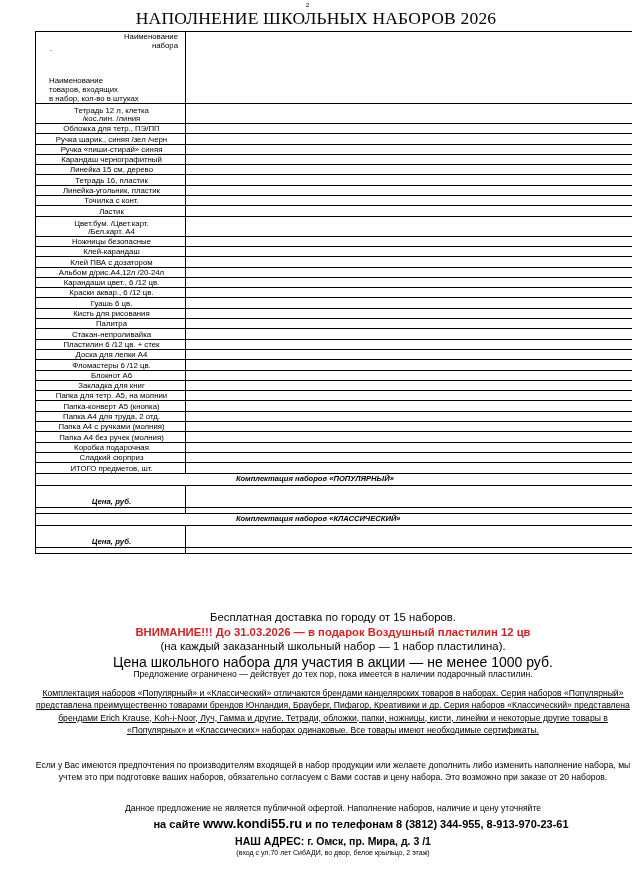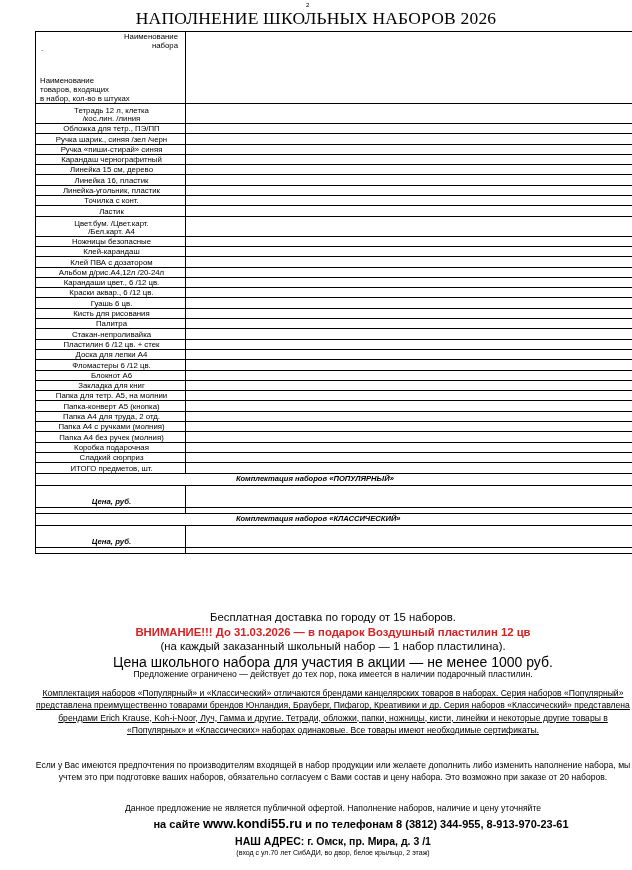--- a/index.html
+++ b/index.html
@@ -4,21 +4,21 @@
 <style>
   html, body { margin:0; padding:0; background:#fff; }
   body { width:632px; height:870px; position:relative; overflow:hidden; font-family:"Liberation Sans", sans-serif; color:#000; }
   .pagenum { position:absolute; left:306px; top:2px; font-size:6px; font-family:"Liberation Sans", sans-serif; }
   .title { position:absolute; left:0; width:632px; top:8px; text-align:center; font-family:"Liberation Serif", serif; font-size:17.5px; letter-spacing:0.2px; }
   table.main { position:absolute; left:35px; top:31px; width:577px; border-collapse:collapse; table-layout:fixed; font-size:7.3px; }
   table.main td { border:1px solid #000; padding:0 1px; height:9.3px; line-height:8px; text-align:center; vertical-align:bottom; overflow:hidden; white-space:nowrap; }
   table.main td.name { text-align:center; padding-left:3px; font-size:7.8px; }
   table.main tr.two td { height:19px; }
   table.main tr.hdr td { height:71px; vertical-align:bottom; }
-  .corner { position:relative; height:71px; text-align:left; }
+  .corner { position:relative; height:71px; text-align:left;margin-left:9px; }
   .corner .top { position:absolute; right:6px; top:0px; text-align:right; font-size:7.8px; line-height:9px; }
   .corner .dot { position:absolute; left:4px; top:13px; font-size:8px; }
   .corner .bot { position:absolute; left:3px; bottom:0px; font-size:7.8px; line-height:9px; white-space:normal; }
   tr.sect td { font-weight:bold; font-style:italic; font-size:7.6px; height:11px; vertical-align:middle; text-align:right; }
   tr.price td { height:20px; font-weight:bold; font-size:7.6px; vertical-align:bottom; padding-bottom:1px; }
   tr.price.pop td { font-style:italic; }
   tr.price td.name { font-style:italic; font-weight:bold; }
   tr.gap td { height:5px; }
   tr.total td { font-size:8.2px; height:9.5px; }
   .info { position:absolute; left:17px; width:632px; text-align:center; }
@@ -86,21 +86,21 @@
       </tr>
       <tr>
         <td class="name">Карандаш чернографитный</td>
         <td>2</td>
       </tr>
       <tr>
         <td class="name">Линейка 15 см, дерево</td>
         <td>1</td>
       </tr>
       <tr>
-        <td class="name">Линейка 16, пластик</td>
+        <td class="name">Тетрадь 16, пластик</td>
         <td style="border-right: none;"></td>
       </tr>
       <tr>
         <td class="name">Линейка-угольник, пластик</td>
         <td style="border-right: none;"></td>
       </tr>
       <tr>
         <td class="name">Точилка с конт.</td>
         <td>-</td>
       </tr>

